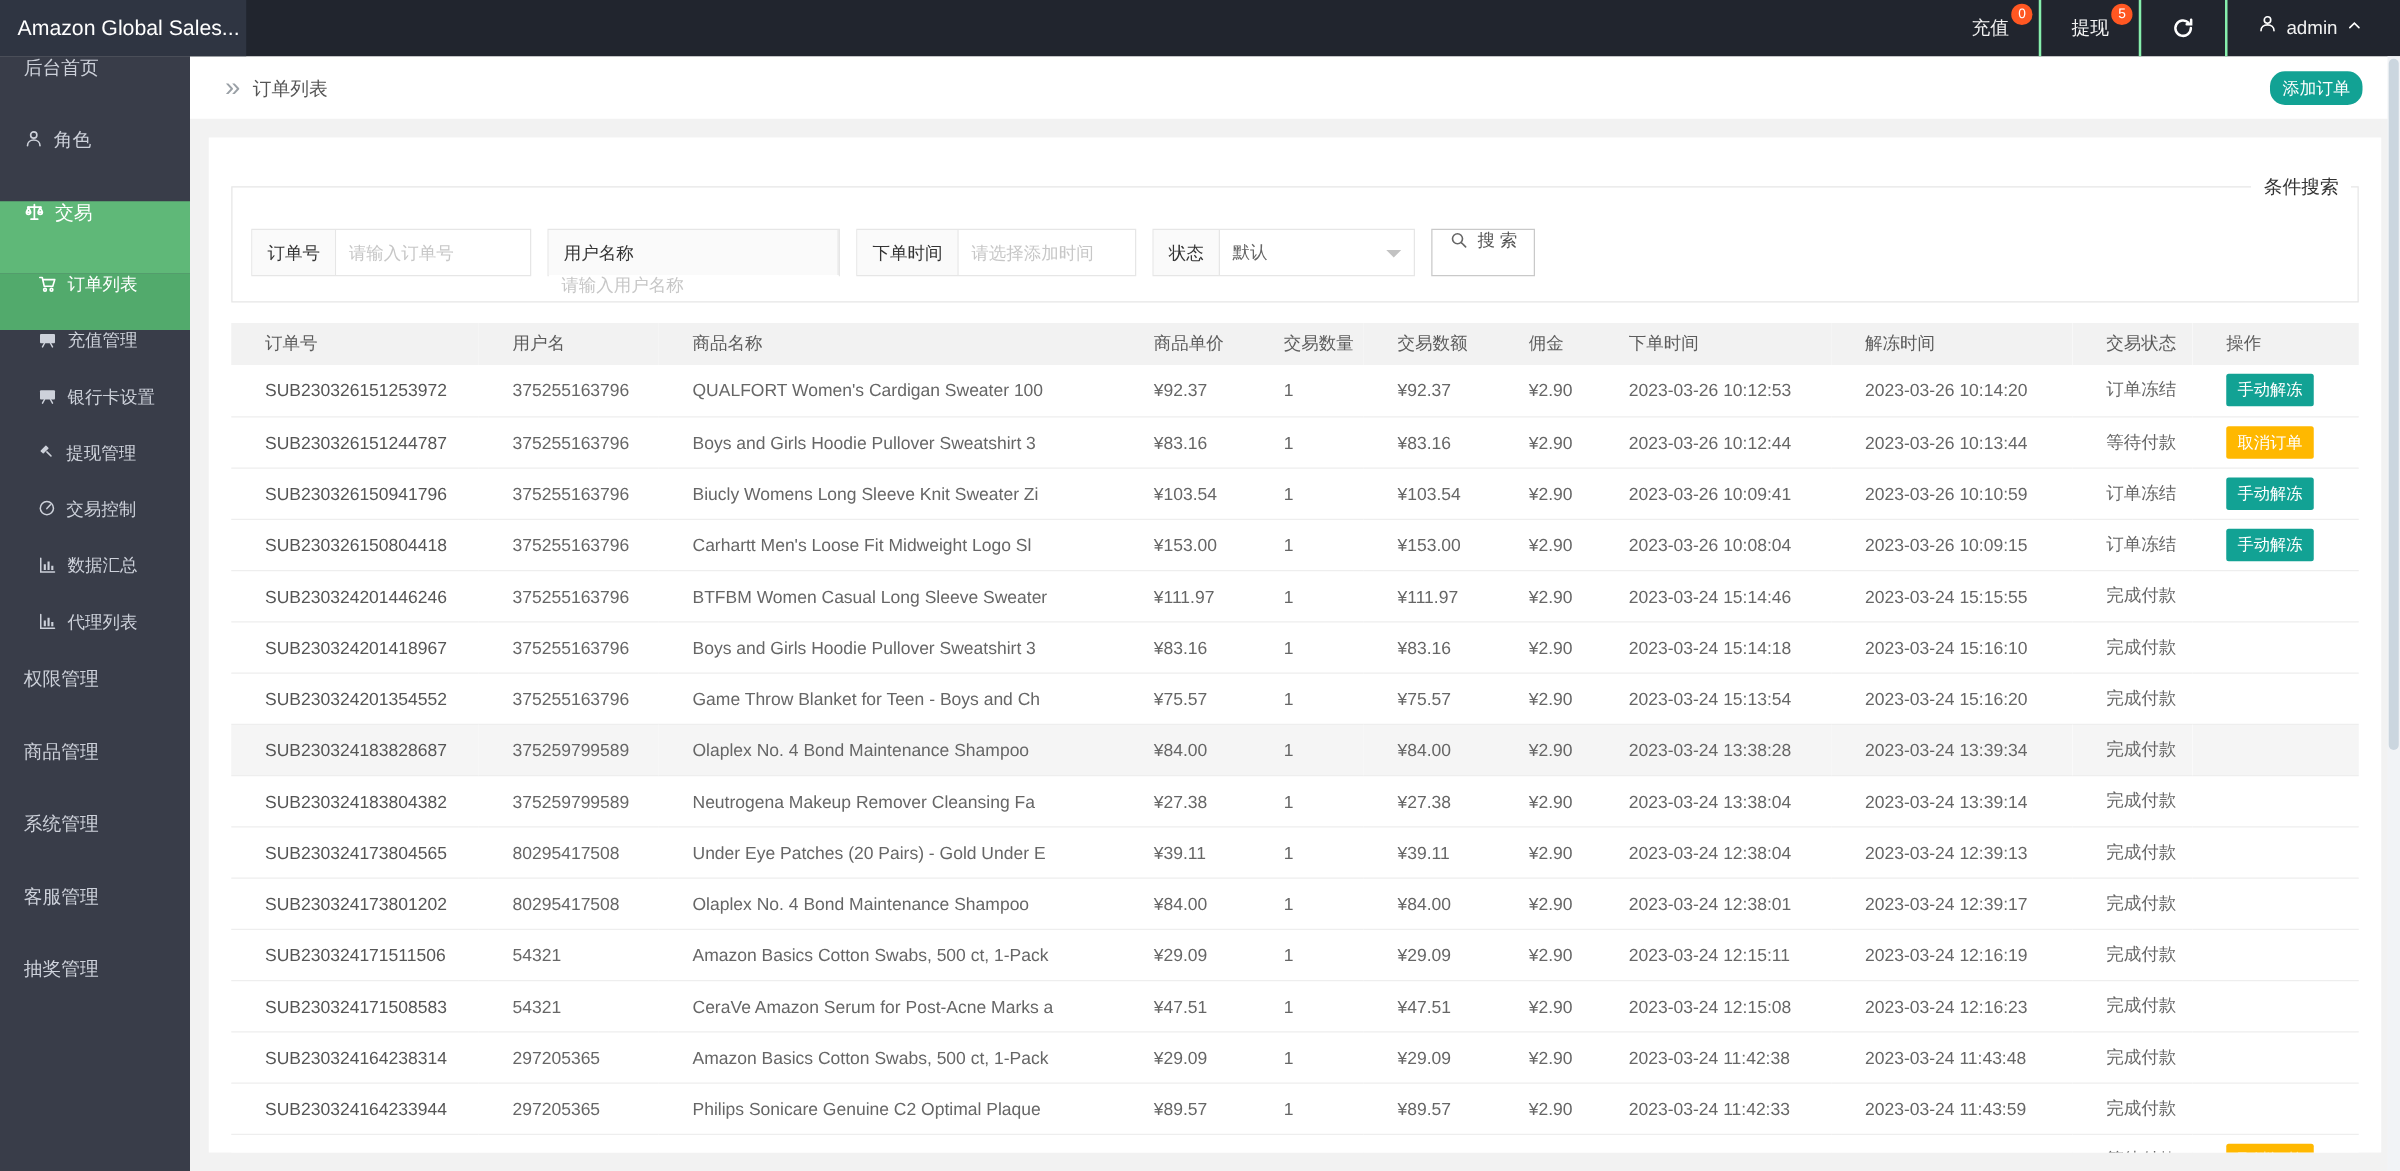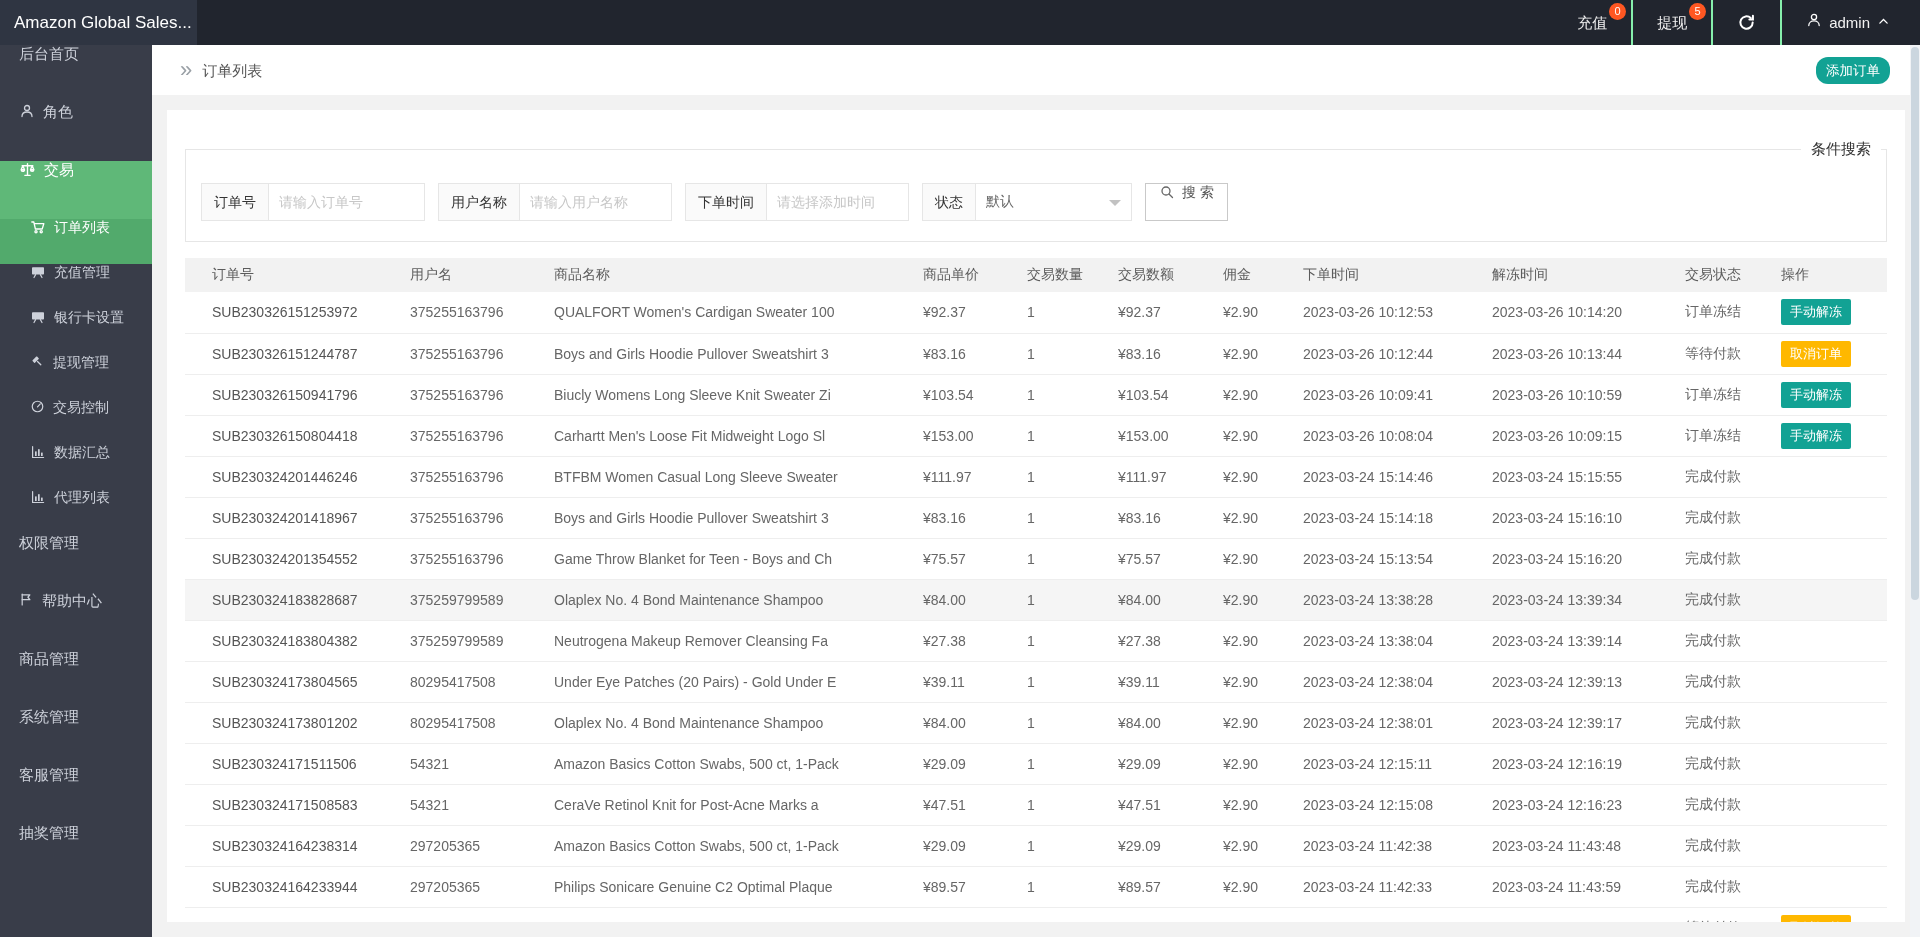--- a/index.html
+++ b/index.html
@@ -36,21 +36,21 @@
              color:#fff; border:none; border-radius:12px; font-size:13.5px; cursor:pointer; }
   .panel { margin:15px; background:#fff; height:calc(100% - 80px); padding:30px 18px 0; overflow:hidden; }
   fieldset.search { border:1px solid #E6E6E6; padding:24px 15px 20px; }
   fieldset.search legend { font-size:15px; color:#333; padding:0 10px; margin-left:10px;text-align:right; }
   .form-row { display:flex; gap:13px; align-items:center; }
   .fgroup { display:flex; height:38px; border:1px solid #E6E6E6; background:#fff; }
   .fglabel { background:#FAFAFA; border-right:1px solid #E6E6E6; line-height:36px; padding:0 12px;
              font-size:14px; color:#333; white-space:nowrap; flex:none; }
   .fginput { border:none; outline:none; padding:0 10px; font-size:14px; color:#666; width:100%; min-width:0; }
   .fginput::placeholder { color:#C7C7C7; }
-  .g-order { width:224px; } .g-user { width:234px; } .g-time { width:224px; } .g-status { width:210px; }
+  .g-order { width:224px; } .g-user { width:234px;flex-direction:column; } .g-time { width:224px; } .g-status { width:210px; }
   .fgselect { display:flex; align-items:center; padding:0 10px; font-size:14px; color:#666; flex:1; position:relative; cursor:pointer; }
   .tri { position:absolute; right:10px; top:16px; width:0; height:0; border:6px solid transparent; border-top-color:#C2C2C2; }
   .search-btn { height:38px; border:1px solid #C9C9C9; background:#fff; padding:0 13px; font-size:14px;
                 color:#555; display:flex; align-items:flex-start; gap:7px; cursor:pointer; }
   
   table { width:100%; border-collapse:collapse; table-layout:fixed; margin-top:16px; }
   th { background:#F2F2F2; height:34px; font-weight:normal; font-size:14px; color:#5c5c5c; text-align:left; }
   td { height:41px; font-size:14px; color:#666; border-bottom:1px solid #EEEEEE; background:#fff; }
   th, td { padding:0 6px 0 27px; white-space:nowrap; overflow:hidden; }
   td.c-order { color:#555; }
@@ -169,27 +169,20 @@
       <span><svg width="16" height="16" viewBox="0 0 16 16">
           <path d="M2.6 2.5v11h11" stroke="currentColor" stroke-width="1.2" fill="none" stroke-linecap="round"></path>
           <rect x="5" y="7.4" width="1.7" height="4.6" fill="currentColor"></rect>
           <rect x="8" y="5.2" width="1.7" height="6.8" fill="currentColor"></rect>
           <rect x="11" y="8.6" width="1.7" height="3.4" fill="currentColor"></rect>
         </svg></span>
       <span>代理列表</span>
     </div>
     <div class="side-item top">
       <span>权限管理</span>
-    </div>
-    <div class="side-item top">
-      <span><svg width="15" height="15" viewBox="0 0 16 16" fill="none" stroke="currentColor" stroke-width="1.3" stroke-linecap="round" stroke-linejoin="round">
-          <path d="M3.4 2.2v11.6"></path>
-          <path d="M3.4 3h8.2L9.5 5.6l2.1 2.6H3.4"></path>
-        </svg></span>
-      <span>帮助中心</span>
     </div>
     <div class="side-item top">
       <span>商品管理</span>
     </div>
     <div class="side-item top">
       <span>系统管理</span>
     </div>
     <div class="side-item top">
       <span>客服管理</span>
     </div>
@@ -427,21 +420,21 @@
             <td>¥29.09</td>
             <td>¥2.90</td>
             <td>2023-03-24 12:15:11</td>
             <td>2023-03-24 12:16:19</td>
             <td>完成付款</td>
             <td></td>
           </tr>
           <tr>
             <td class="c-order">SUB230324171508583</td>
             <td>54321</td>
-            <td>CeraVe Retinol Knit for Post-Acne Marks a</td>
+            <td>CeraVe Amazon Serum for Post-Acne Marks a</td>
             <td>¥47.51</td>
             <td>1</td>
             <td>¥47.51</td>
             <td>¥2.90</td>
             <td>2023-03-24 12:15:08</td>
             <td>2023-03-24 12:16:23</td>
             <td>完成付款</td>
             <td></td>
           </tr>
           <tr>

